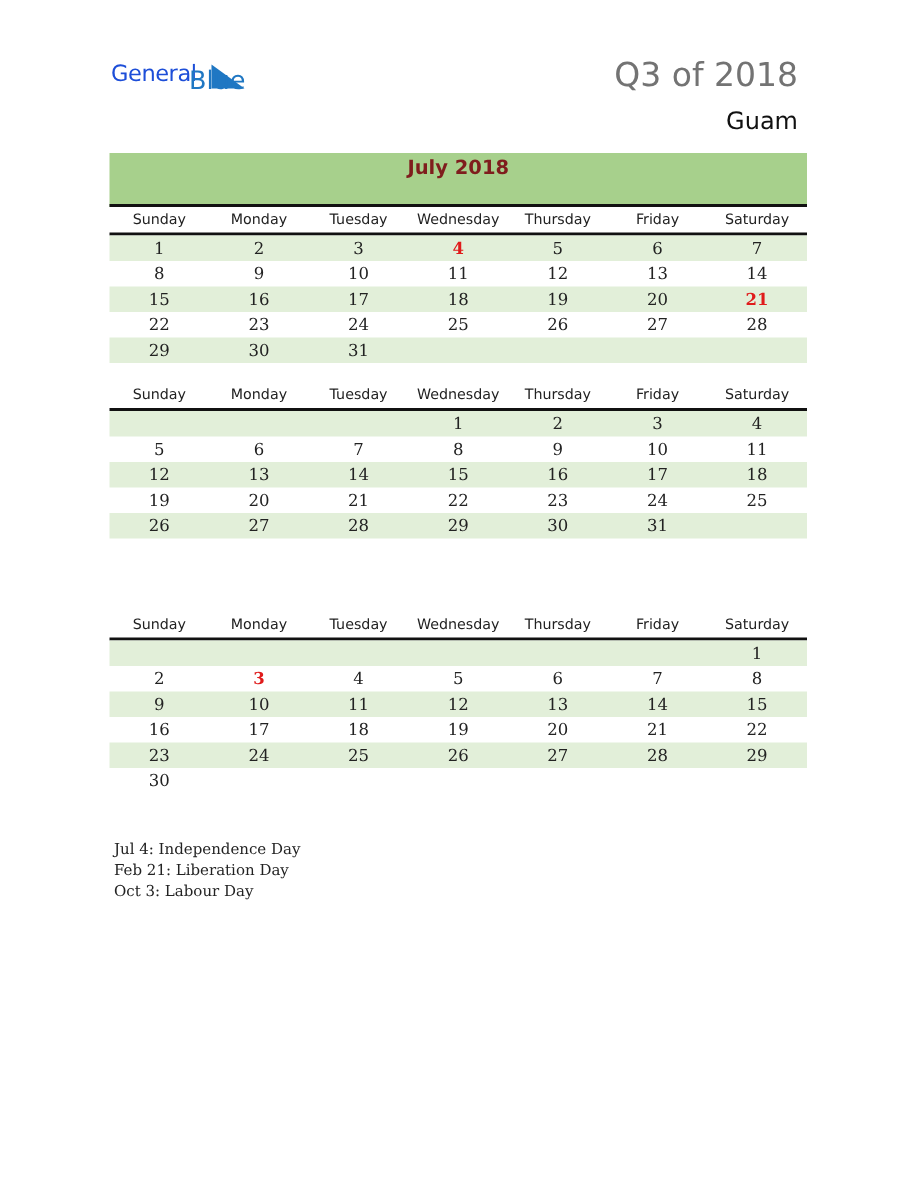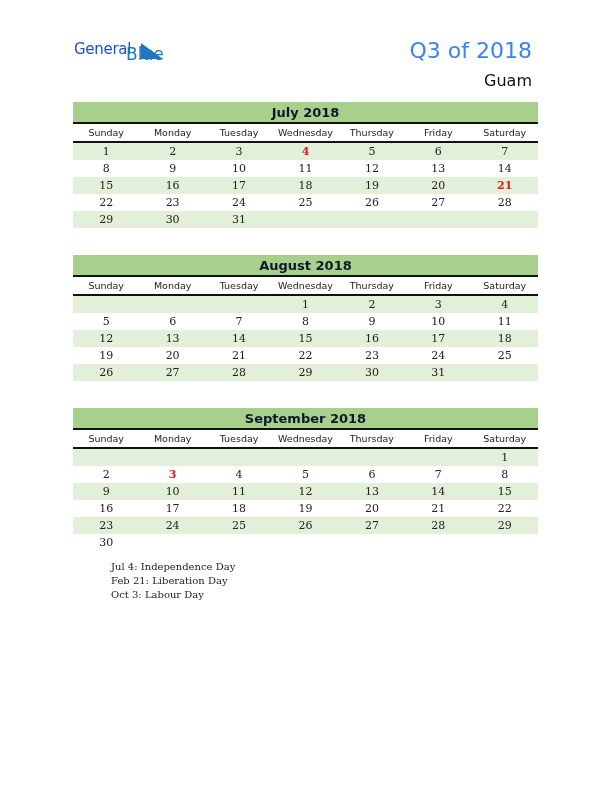--- a/index.html
+++ b/index.html
@@ -1,31 +1,31 @@
 <!DOCTYPE html>
 <html><head>
 <meta charset="utf-8">
 <style>
   html, body { margin:0; padding:0; background:#fff; }
   body { width:612px; height:792px; position:relative; overflow:hidden; font-family:"DejaVu Sans", sans-serif; color:#222; }
   .logo { position:absolute; left:74px; top:40px; }
   .logo .general { font-family:"DejaVu Sans", sans-serif; font-size:15px; color:#1d4ed8; letter-spacing:-0.3px; position:absolute; left:0; top:0; white-space:nowrap; }
   .logo .blue { font-family:"DejaVu Sans", sans-serif; font-size:17px; color:#1f77c3; position:absolute; left:52px; top:4px; white-space:nowrap; }
   .logo .tri-fill { position:absolute; left:67px; top:3px; width:0; height:0; border-bottom:16px solid #1f77c3; border-right:22px solid transparent; }
-  .title { position:absolute; right:80px; top:38px; font-size:22px; color:#3b82f6; white-space:nowrap;margin-left:44px; }
+  .title { position:absolute; right:80px; top:38px; font-size:22px; color:#737373; white-space:nowrap;margin-left:44px; }
   .region { position:absolute; right:80px; top:71px; font-size:16px; color:#111; text-align:right; white-space:nowrap; }
   .month { position:absolute; left:73px; width:465px; }
-  .month-head { height:22px; background:#a7d08c; text-align:center; font-weight:bold; font-size:13px; line-height:22px; color:#0f172a; border-bottom:2px solid #111; box-sizing:border-box; }
+  .month-head { height:36px; background:#a7d08c; text-align:center; font-weight:bold; font-size:13px; line-height:22px; color:#7f1d1d; border-bottom:2px solid #111; box-sizing:border-box; }
   .dow { display:flex; height:19px; border-bottom:2px solid #111; box-sizing:border-box; }
   .dow span { flex:1; text-align:center; font-size:9.5px; line-height:17px; color:#222; }
   .week { display:flex; height:17px; }
   .week.shade { background:#e2efd9; }
   .week span { flex:1; text-align:center; font-family:"DejaVu Serif", serif; font-size:11px; line-height:17px; color:#222; }
   .week span.hol { color:#e01b1b; font-weight:bold; }
-  .notes { position:absolute; left:76px; top:560px; font-family:"DejaVu Serif", serif; font-size:10px; line-height:14px; color:#222;margin-left:35px; }
+  .notes { position:absolute; left:76px; top:560px; font-family:"DejaVu Serif", serif; font-size:10px; line-height:14px; color:#222; }
 </style>
 </head>
 <body>
 
 <div class="logo">
   <span class="general">General</span>
   <span class="tri-fill"></span>
   <span class="blue">Blue</span>
 </div>
 
@@ -83,21 +83,20 @@
       <span>29</span>
       <span>30</span>
       <span>31</span>
       <span></span>
       <span></span>
       <span></span>
       <span></span>
     </div>
   </div>
 <div class="month" id="m1" style="top:255px;">
-    <div class="month-head">August 2018</div>
     <div class="dow">
       <span>Sunday</span>
       <span>Monday</span>
       <span>Tuesday</span>
       <span>Wednesday</span>
       <span>Thursday</span>
       <span>Friday</span>
       <span>Saturday</span>
     </div>
     <div class="week shade">
@@ -140,21 +139,20 @@
       <span>26</span>
       <span>27</span>
       <span>28</span>
       <span>29</span>
       <span>30</span>
       <span>31</span>
       <span></span>
     </div>
   </div>
 <div class="month" id="m2" style="top:408px;">
-    <div class="month-head">September 2018</div>
     <div class="dow">
       <span>Sunday</span>
       <span>Monday</span>
       <span>Tuesday</span>
       <span>Wednesday</span>
       <span>Thursday</span>
       <span>Friday</span>
       <span>Saturday</span>
     </div>
     <div class="week shade">

